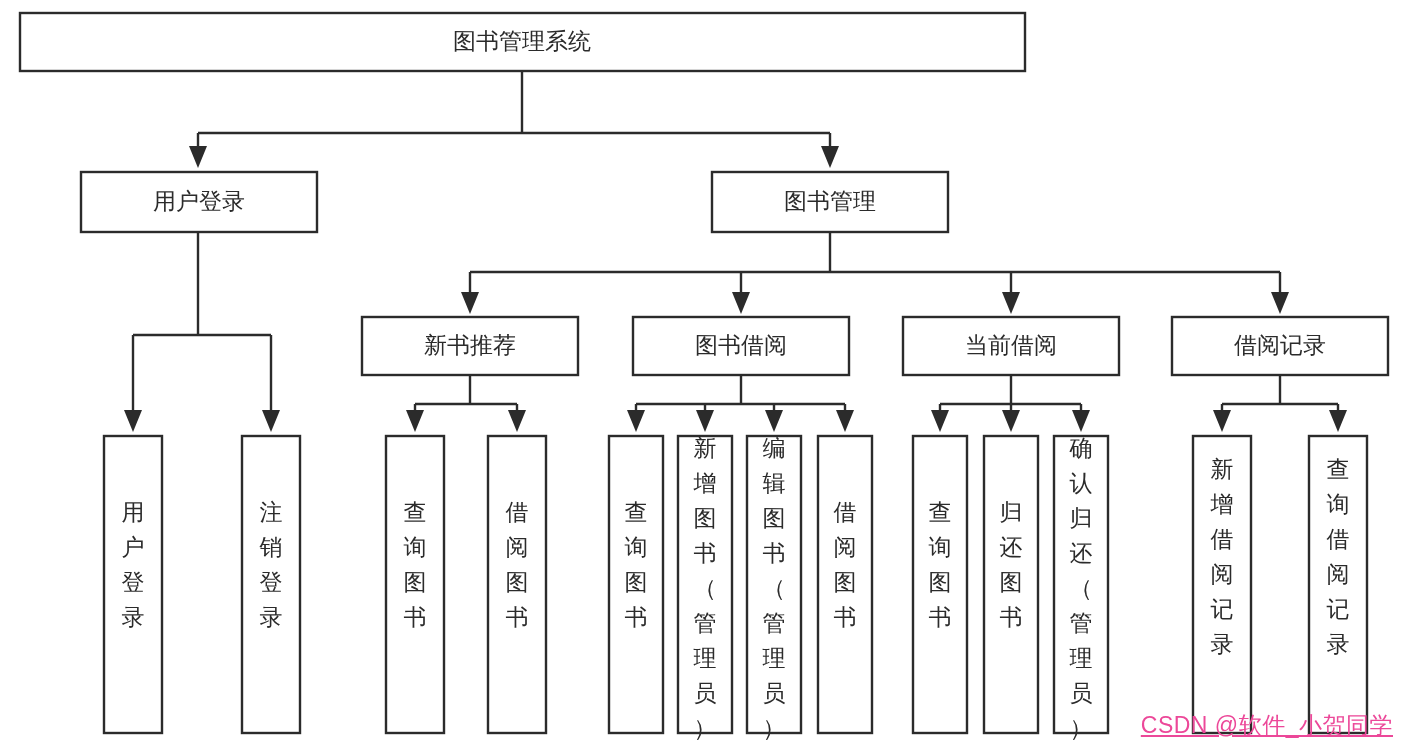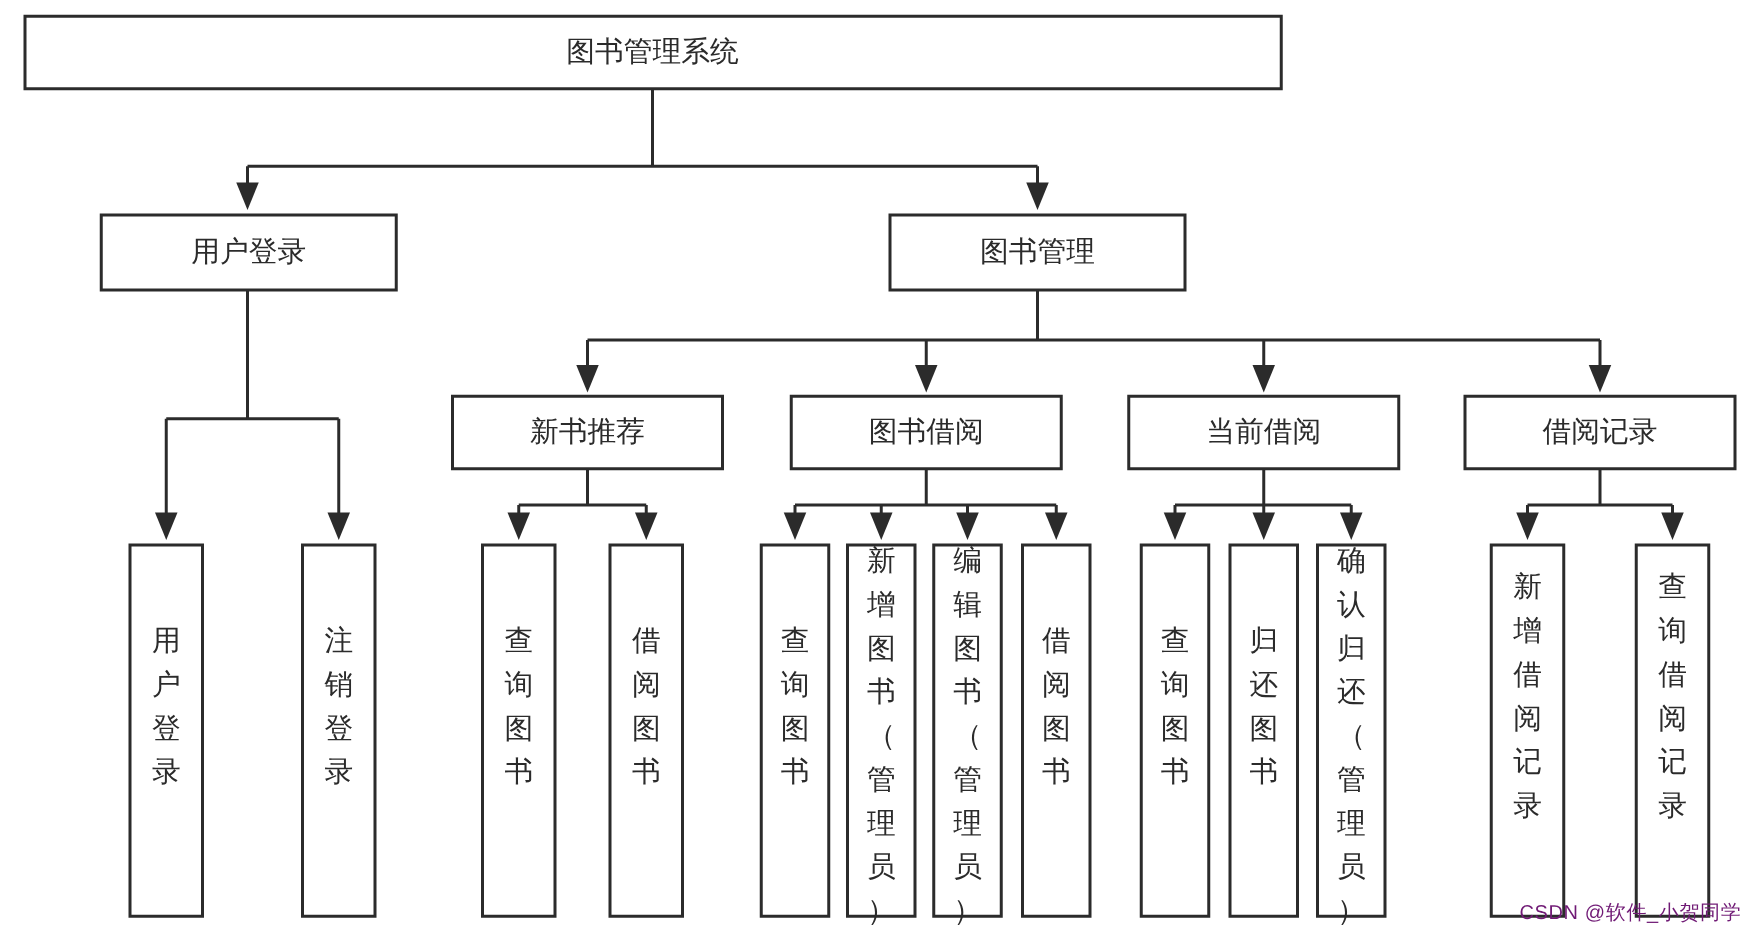--- a/index.html
+++ b/index.html
@@ -44,25 +44,26 @@
   }
   .arrow-head {
     fill: #2b2b2b;
     stroke: none;
   }
   .watermark {
     position: absolute;
     right: 12px;
     bottom: 6px;
     font-family: "Liberation Sans", "DejaVu Sans", sans-serif;
-    font-size: 16px;
-    color: #701a75;
+    font-size: 23px;
+    color: #ec4899;
     white-space: nowrap;
     letter-spacing: 0.5px;
     pointer-events: none;
+    text-decoration: underline;
   }
 </style>
 </head>
 <body>
 
 <svg id="diagram" viewBox="0 0 1405 747" xmlns="http://www.w3.org/2000/svg">
 
   <defs>
     <g id="arrow-glyph">
       <path d="M -9 0 L 9 0 L 0 22 Z" class="arrow-head"></path>

